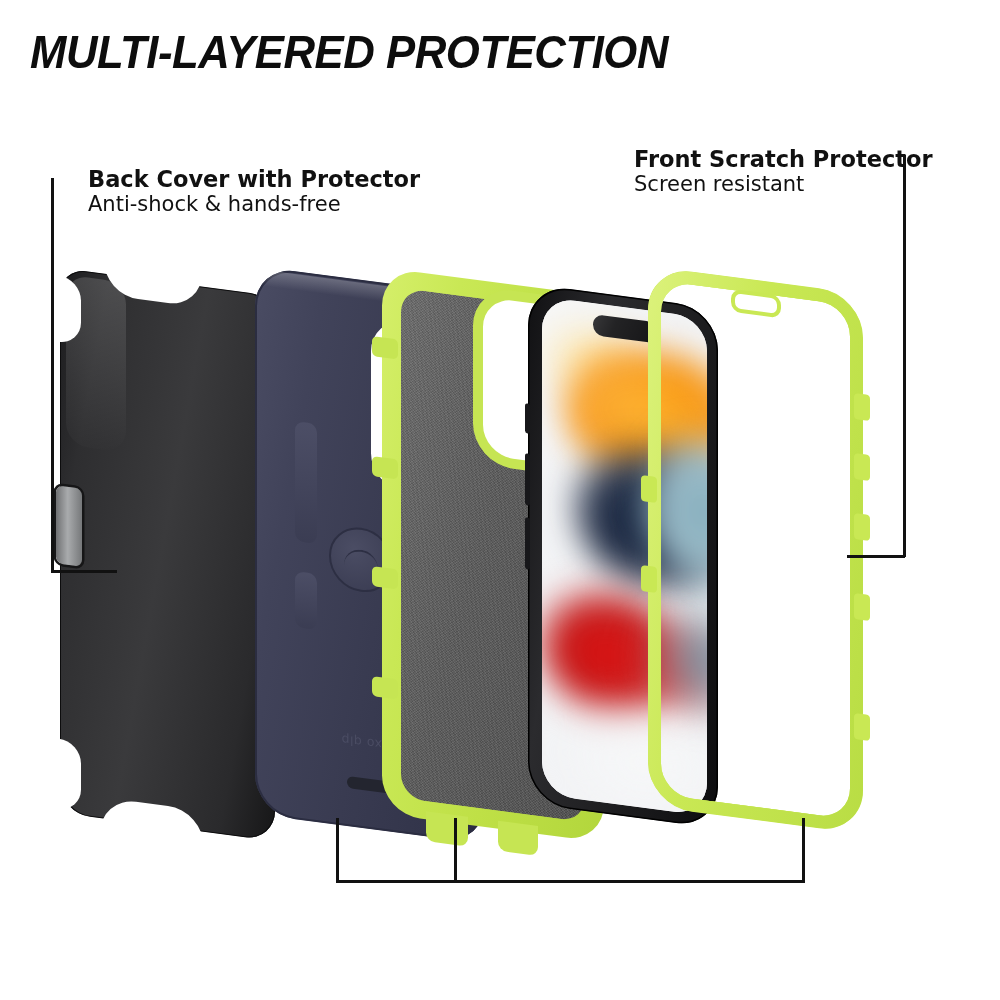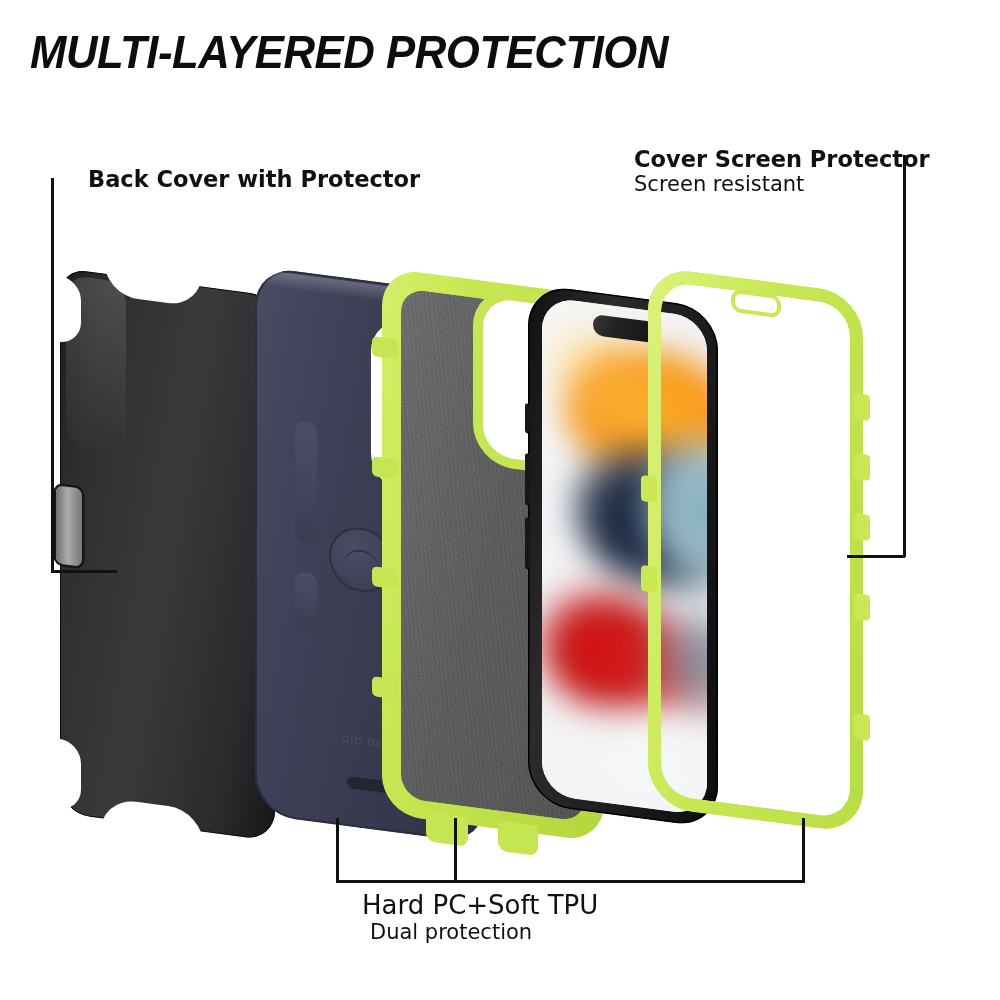--- a/index.html
+++ b/index.html
@@ -333,25 +333,22 @@
   <div class="ln v" style="left:903px;top:155px;height:402px;"></div>
   <div class="ln h" style="left:847px;top:555px;width:58px;"></div>
 
   <div class="ln v" style="left:336px;top:818px;height:64px;"></div>
   <div class="ln v" style="left:454px;top:818px;height:64px;"></div>
   <div class="ln v" style="left:802px;top:818px;height:64px;"></div>
   <div class="ln h" style="left:336px;top:880px;width:469px;"></div>
 
   <div class="label" id="label-back">
     <div class="l1">Back Cover with Protector</div>
+    <div class="l2">Anti-shock &amp; hands-free</div>
   </div>
 
   <div class="label" id="label-front">
-    <div class="l1">Cover Screen Protector</div>
+    <div class="l1">Front Scratch Protector</div>
     <div class="l2">Screen resistant</div>
   </div>
 
-  <div class="label" id="label-bottom">
-    <div class="l1">Hard PC+Soft TPU</div>
-    <div class="l2">Dual protection</div>
-  </div>
 
 </div>
 
 </body></html>

